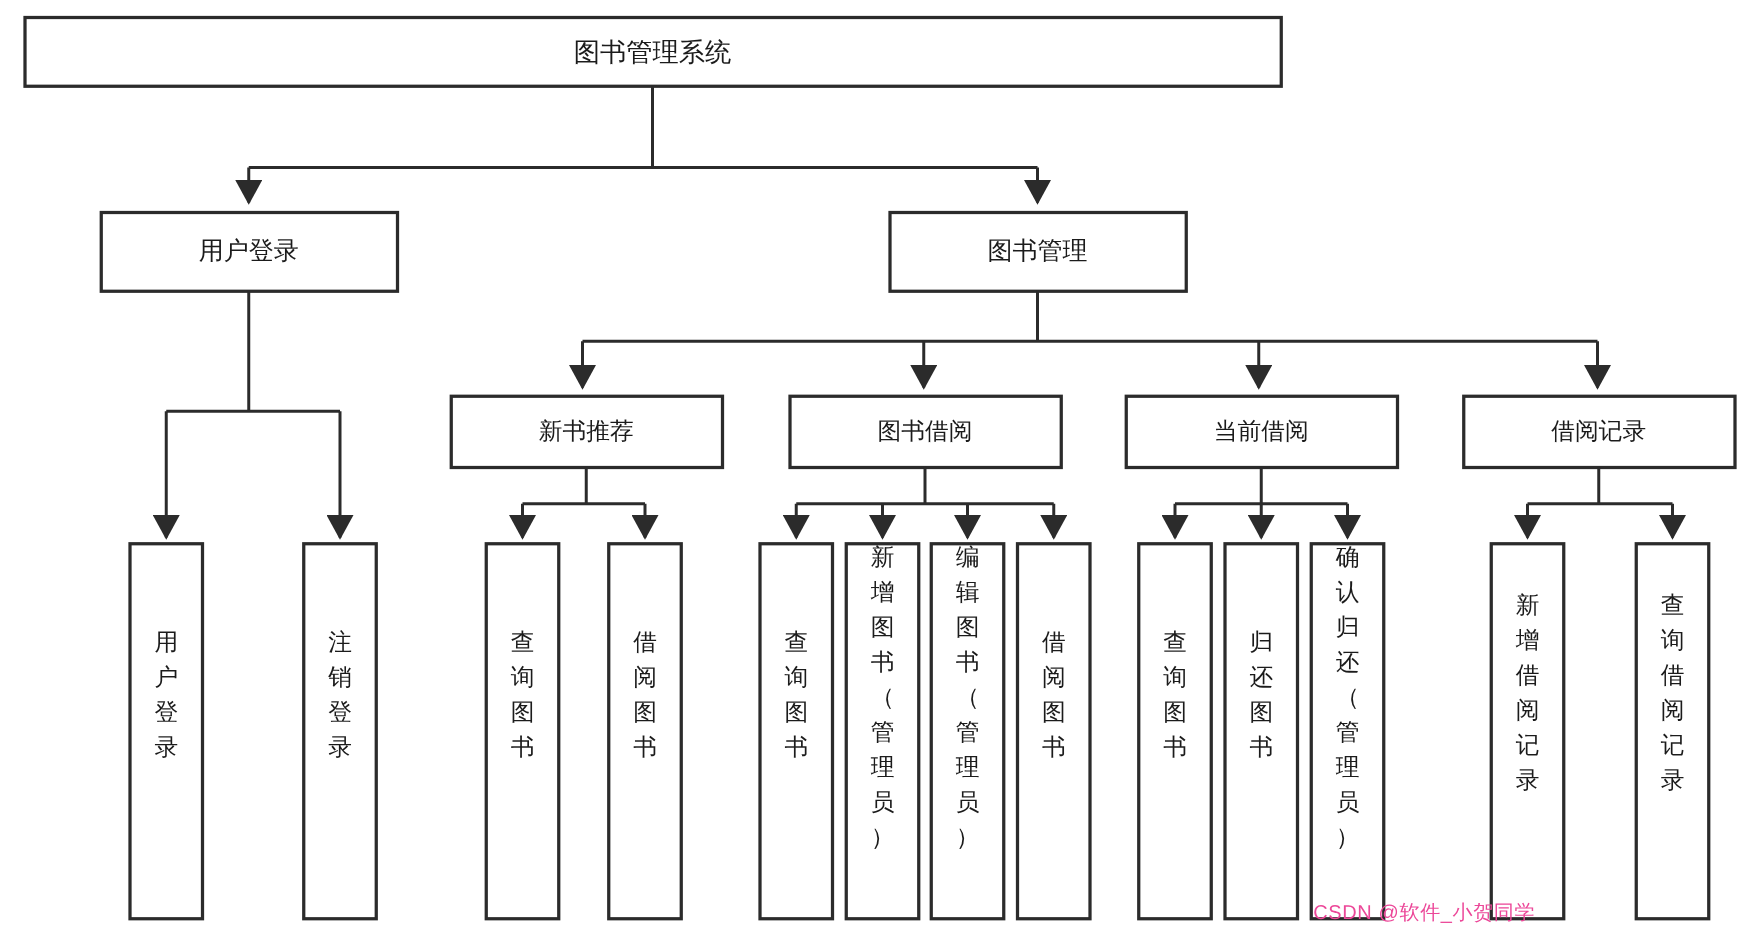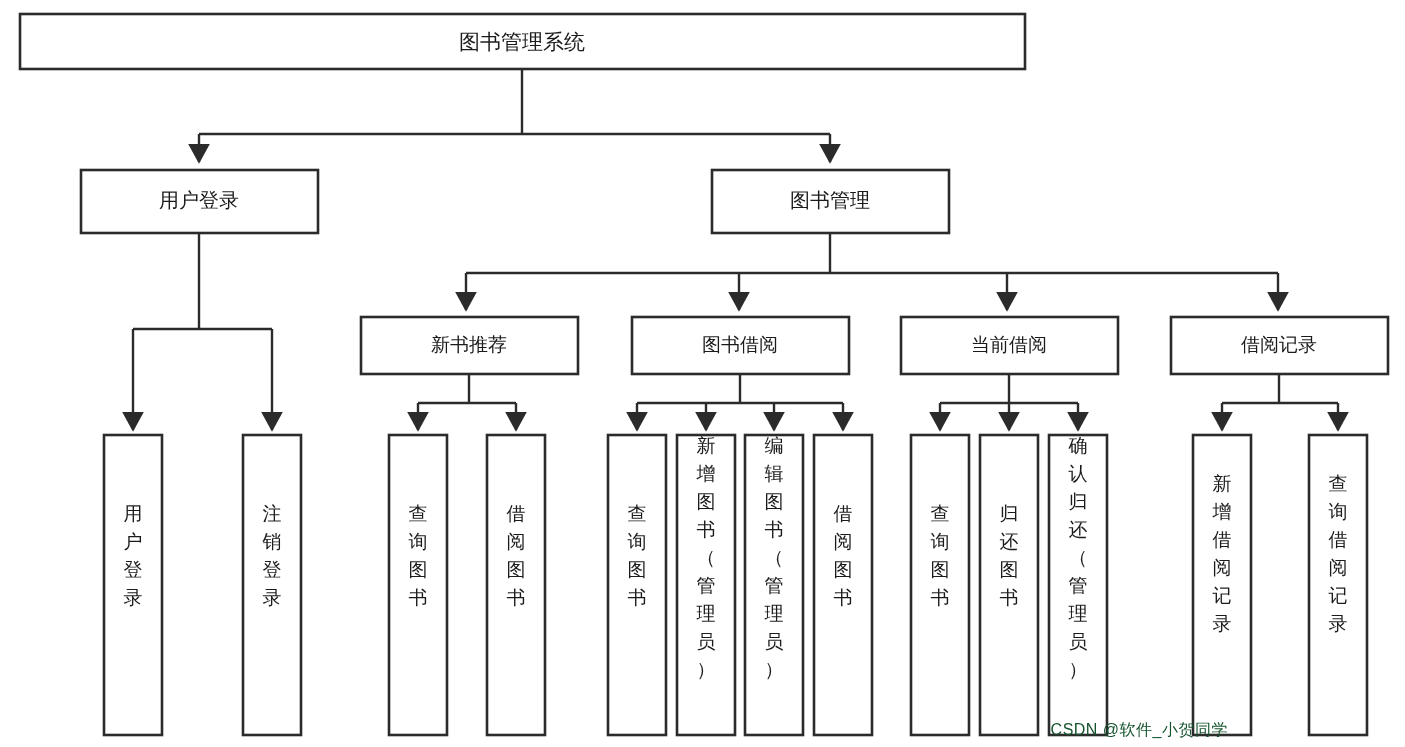--- a/index.html
+++ b/index.html
@@ -58,21 +58,21 @@
   }
   .arrow-head {
     fill: #2b2b2b;
   }
   .watermark {
     position: absolute;
     right: 8px;
     bottom: 6px;
     font-family: "Liberation Sans", "DejaVu Sans", sans-serif;
     font-size: 16px;
-    color: #14532d;
+    color: #ec4899;
     white-space: nowrap;
     letter-spacing: 0.5px;
   }
 </style>
 </head>
 <body>
 
 <div id="diagram-root">
   <svg class="tree" viewBox="0 0 1405 747" xmlns="http://www.w3.org/2000/svg">
 

